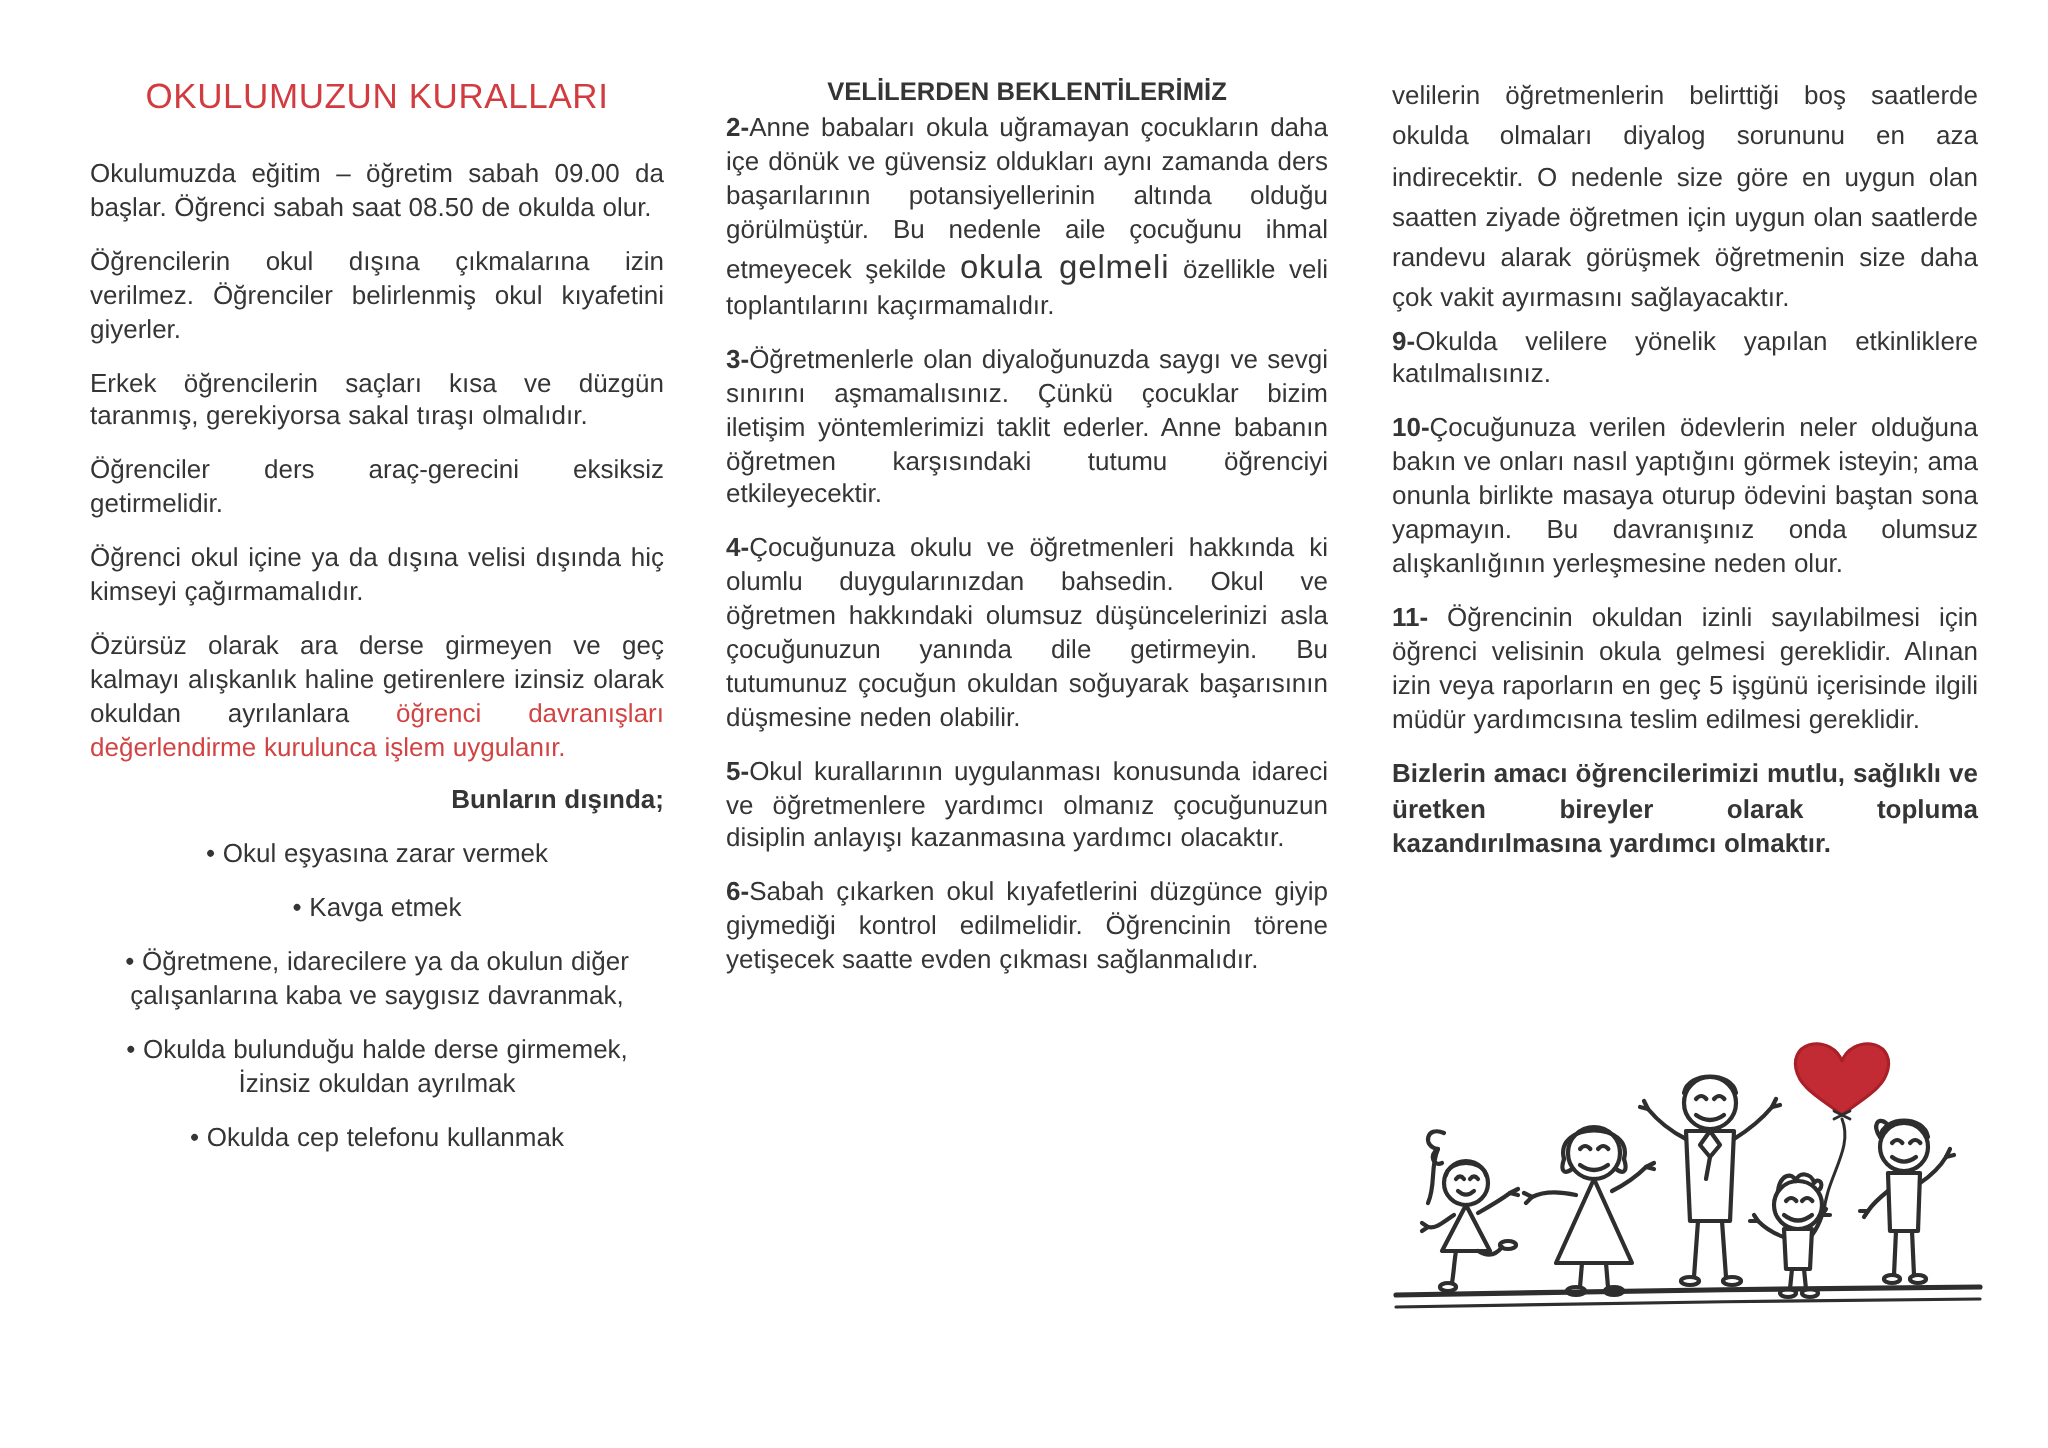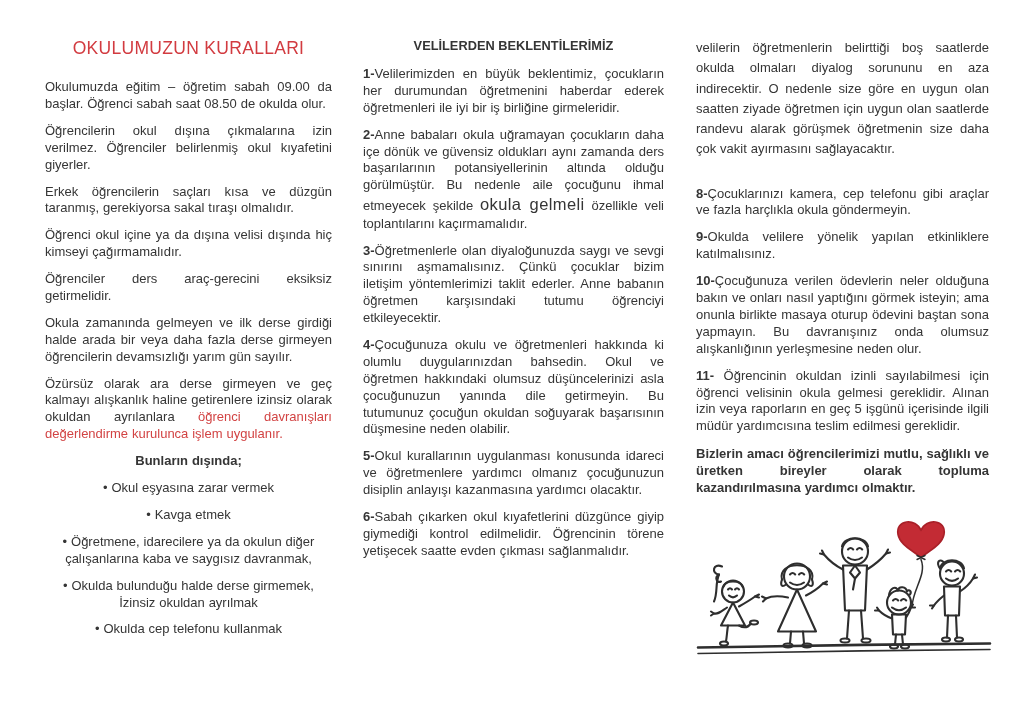--- a/index.html
+++ b/index.html
@@ -13,65 +13,62 @@
   .page { position:absolute; inset:0; background:#fff;border-radius:14px; }
   .col { position:absolute; top:38px; }
   .col-left  { left:45px;  width:287px; }
   .col-mid   { left:363px; width:301px; }
   .col-right { left:696px; width:293px; }
 
   .block { font-size:13px; line-height:1.3; text-align:justify; margin-bottom:10px;
            word-spacing:0.02em; }
   .title { color:#d23b40; font-size:17.5px; line-height:1.15; text-align:center;
            margin-bottom:21px; letter-spacing:0.3px; }
-  .heading { font-weight:bold; font-size:12.8px; text-align:center; margin-bottom:13px; }
-  .intro  { font-weight:bold; text-align:center; }
+  .heading { font-weight:bold; font-size:12.8px; text-align:center; margin-bottom:3px; }
+  .intro  { font-weight:bold; text-align:right; }
   .bullet { text-align:center; }
-  .loose  { line-height:1.56; margin-bottom:26px; }
+  .loose  { line-height:1.56; margin-bottom:3px; }
   .center-bold { font-weight:bold; line-height:1.32; margin-bottom:12px; }
   .red { color:#d24343; }
   .big { font-size:16.5px; letter-spacing:0.4px; }
   .b { font-weight:bold; }
 
   .illustration { position:absolute; left:690px; top:500px; width:310px; height:205px; }
   .illustration svg { display:block; width:100%; height:100%; }
 </style>
 </head>
 <body>
 
 <div class="page">
 
   <div class="col col-left">
       <p class="title"><span>OKULUMUZUN KURALLARI</span></p>
       <p class="block"><span>Okulumuzda eğitim – öğretim sabah 09.00 da başlar. Öğrenci sabah saat 08.50 de okulda olur.</span></p>
       <p class="block"><span>Öğrencilerin okul dışına çıkmalarına izin verilmez. Öğrenciler belirlenmiş okul kıyafetini giyerler.</span></p>
       <p class="block"><span>Erkek öğrencilerin saçları kısa ve düzgün taranmış, gerekiyorsa sakal tıraşı olmalıdır.</span></p>
+      <p class="block"><span>Öğrenciler ders araç-gerecini eksiksiz getirmelidir.</span></p>
       <p class="block"><span> Öğrenci okul içine ya da dışına velisi dışında hiç kimseyi çağırmamalıdır.</span></p>
-      <p class="block"><span>Öğrenciler ders araç-gerecini eksiksiz getirmelidir.</span></p>
-      <p class="block"><span>Okula zamanında gelmeyen ve ilk derse girdiği halde arada bir veya daha fazla derse girmeyen öğrencilerin devamsızlığı yarım gün sayılır.</span></p>
       <p class="block"><span>Özürsüz olarak ara derse girmeyen ve geç kalmayı alışkanlık haline getirenlere izinsiz olarak okuldan ayrılanlara </span><span class="red">öğrenci davranışları değerlendirme kurulunca işlem uygulanır.</span></p>
       <p class="block intro"><span>Bunların dışında;</span></p>
       <p class="block bullet"><span>• Okul eşyasına zarar vermek</span></p>
       <p class="block bullet"><span>• Kavga etmek</span></p>
       <p class="block bullet"><span>• Öğretmene, idarecilere ya da okulun diğer çalışanlarına kaba ve saygısız davranmak,</span></p>
       <p class="block bullet"><span>• Okulda bulunduğu halde derse girmemek, İzinsiz okuldan ayrılmak</span></p>
       <p class="block bullet"><span>• Okulda cep telefonu kullanmak</span></p>
     </div>
   <div class="col col-mid">
       <p class="heading"><span>VELİLERDEN BEKLENTİLERİMİZ</span></p>
-      <p class="block"><span class="b">1-</span><span>Velilerimizden en büyük beklentimiz, çocukların her durumundan öğretmenini haberdar ederek öğretmenleri ile iyi bir iş birliğine girmeleridir.</span></p>
       <p class="block"><span class="b">2-</span><span>Anne babaları okula uğramayan çocukların daha içe dönük ve güvensiz oldukları aynı zamanda ders başarılarının potansiyellerinin altında olduğu görülmüştür. Bu nedenle aile çocuğunu ihmal etmeyecek şekilde </span><span class="big">okula gelmeli</span><span> özellikle veli toplantılarını kaçırmamalıdır.</span></p>
       <p class="block"><span class="b">3-</span><span>Öğretmenlerle olan diyaloğunuzda saygı ve sevgi sınırını aşmamalısınız. Çünkü çocuklar bizim iletişim yöntemlerimizi taklit ederler. Anne babanın öğretmen karşısındaki tutumu öğrenciyi etkileyecektir.</span></p>
       <p class="block"><span class="b">4-</span><span>Çocuğunuza okulu ve öğretmenleri hakkında ki olumlu duygularınızdan bahsedin. Okul ve öğretmen hakkındaki olumsuz düşüncelerinizi asla çocuğunuzun yanında dile getirmeyin. Bu tutumunuz çocuğun okuldan soğuyarak başarısının düşmesine neden olabilir.</span></p>
       <p class="block"><span class="b">5-</span><span>Okul kurallarının uygulanması konusunda idareci ve öğretmenlere yardımcı olmanız çocuğunuzun disiplin anlayışı kazanmasına yardımcı olacaktır.</span></p>
       <p class="block"><span class="b">6-</span><span>Sabah çıkarken okul kıyafetlerini düzgünce giyip giymediği kontrol edilmelidir. Öğrencinin törene yetişecek saatte evden çıkması sağlanmalıdır.</span></p>
     </div>
   <div class="col col-right">
       <p class="block loose"><span>velilerin öğretmenlerin belirttiği boş saatlerde okulda olmaları diyalog sorununu en aza indirecektir. O nedenle size göre en uygun olan saatten ziyade öğretmen için uygun olan saatlerde randevu alarak görüşmek öğretmenin size daha çok vakit ayırmasını sağlayacaktır.</span></p>
-      <p class="block"><span class="b">8-</span><span>Çocuklarınızı kamera, cep telefonu gibi araçlar ve fazla harçlıkla okula göndermeyin.</span></p>
       <p class="block"><span class="b">9-</span><span>Okulda velilere yönelik yapılan etkinliklere katılmalısınız.</span></p>
       <p class="block"><span class="b">10-</span><span>Çocuğunuza verilen ödevlerin neler olduğuna bakın ve onları nasıl yaptığını görmek isteyin; ama onunla birlikte masaya oturup ödevini baştan sona yapmayın. Bu davranışınız onda olumsuz alışkanlığının yerleşmesine neden olur.</span></p>
       <p class="block"><span class="b">11-</span><span> Öğrencinin okuldan izinli sayılabilmesi için öğrenci velisinin okula gelmesi gereklidir. Alınan izin veya raporların en geç 5 işgünü içerisinde ilgili müdür yardımcısına teslim edilmesi gereklidir.</span></p>
       <p class="block center-bold"><span>Bizlerin amacı öğrencilerimizi mutlu, sağlıklı ve üretken bireyler olarak topluma kazandırılmasına yardımcı olmaktır.</span></p>
     </div>
 
   <div class="illustration">
     <svg viewBox="0 0 310 200" xmlns="http://www.w3.org/2000/svg" fill="none" stroke="#2e2e2e" stroke-width="2.1" stroke-linecap="round" stroke-linejoin="round">
 
       <path d="M8 145 C100 143 205 142 300 141" stroke-width="2.6"></path>

